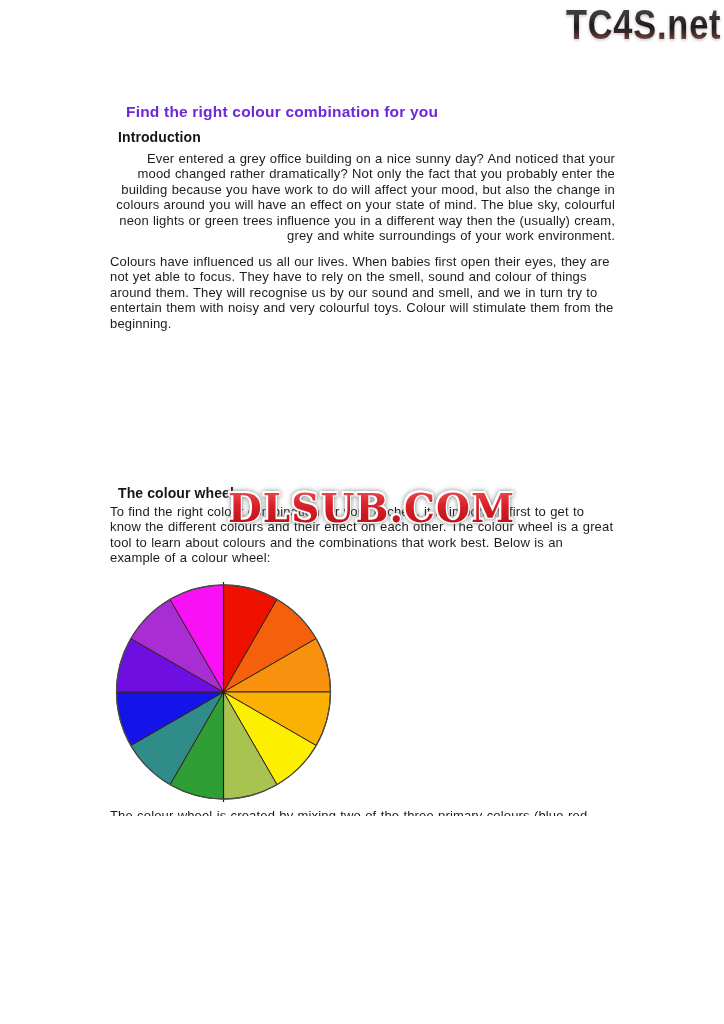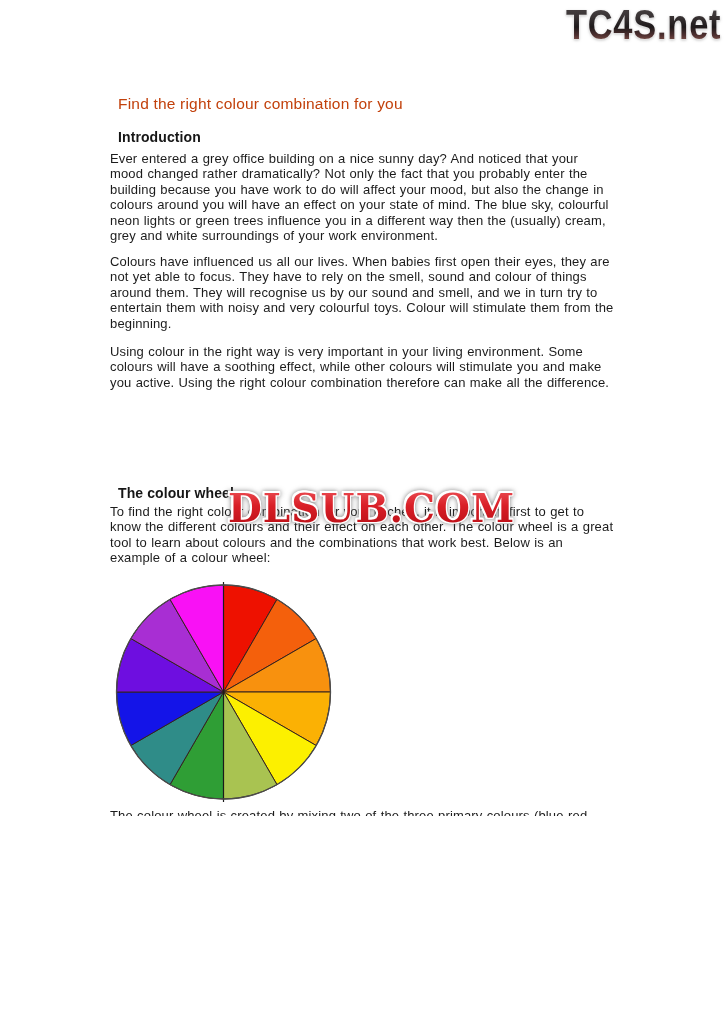--- a/index.html
+++ b/index.html
@@ -11,35 +11,35 @@
   .wm-top{
     position:absolute;top:0px;right:3px;
     font-family:"Liberation Sans",sans-serif;font-weight:bold;font-size:43px;
     transform:scaleX(0.80);transform-origin:100% 0;
     letter-spacing:1px;white-space:nowrap;
     background:linear-gradient(180deg,#544d4f 0%,#383233 35%,#1e1a1b 55%,#4f3030 72%,#8f5a50 88%,#c49a8e 100%);
     -webkit-background-clip:text;background-clip:text;color:transparent;
     filter:drop-shadow(0 0 1px #ffffff) drop-shadow(0 1px 1px rgba(0,0,0,0.25));
   }
   .title{
-    position:absolute;left:110px;top:87px;margin:8px;
-    font-size:15.5px;font-weight:normal;color:#c2410c;letter-spacing:0.2px;
+    position:absolute;left:110px;top:87px;margin:16px;
+    font-size:15.5px;font-weight:bold;color:#6d28d9;letter-spacing:0.2px;
   }
   .h{
     position:absolute;left:110px;margin:8px;
     font-size:14px;font-weight:bold;color:#161616;letter-spacing:0.1px;
   }
   .h-intro{top:121px;}
   .h-wheel{top:477px;}
   .body{
     position:absolute;left:110px;width:505px;margin:0;
     font-size:13px;line-height:15.4px;color:#1c1c1c;
     letter-spacing:0.15px;word-spacing:0.5px;text-align:left;
   }
-  .p1{top:151px;}
+  .p1{top:151px;text-align:right;}
   .p2{top:254px;}
   .p3{top:344px;}
   .p4{top:418px;}
   .p5{top:504px;}
   .p6{top:808px;}
   .p7{top:883px;}
   
   .wm-dlsub{
     position:absolute;left:222px;top:485px;z-index:6;white-space:nowrap;
     font-family:"DejaVu Serif",serif;font-weight:bold;font-size:39px;
@@ -69,21 +69,20 @@
 <div class="page">
 
   <div class="wm-top">TC4S.net</div>
 
   <h1 class="title">Find the right colour combination for you</h1>
 
   <h2 class="h h-intro">Introduction</h2>
 
   <p class="body p1">Ever entered a grey office building on a nice sunny day? And noticed that your mood changed rather dramatically? Not only the fact that you probably enter the building because you have work to do will affect your mood, but also the change in colours around you will have an effect on your state of mind. The blue sky, colourful neon lights or green trees influence you in a different way then the (usually) cream, grey and white surroundings of your work environment.</p>
   <p class="body p2">Colours have influenced us all our lives. When babies first open their eyes, they are not yet able to focus. They have to rely on the smell, sound and colour of things around them. They will recognise us by our sound and smell, and we in turn try to entertain them with noisy and very colourful toys. Colour will stimulate them from the beginning.</p>
-  <p class="body p3">Using colour in the right way is very important in your living environment. Some colours will have a soothing effect, while other colours will stimulate you and make you active. Using the right colour combination therefore can make all the difference.</p>
 
   <h2 class="h h-wheel">The colour wheel</h2>
 
   <p class="body p5">To find the right colour combination for your kitchen, it is important first to get to know the different colours and their effect on each other. The colour wheel is a great tool to learn about colours and the combinations that work best. Below is an example of a colour wheel:</p>
 
   <div class="wm-dlsub">DLSUB.COM</div>
 
   <svg id="colour-wheel" class="wheel" width="224" height="224" viewBox="0 0 224 224" xmlns="http://www.w3.org/2000/svg">
       <path d="M111.5,112 L111.50,5.00 A107,107 0 0 1 165.00,19.34 Z" fill="#ee1100" stroke="#35221e" stroke-width="1"></path>
       <path d="M111.5,112 L165.00,19.34 A107,107 0 0 1 204.16,58.50 Z" fill="#f4600c" stroke="#35221e" stroke-width="1"></path>

